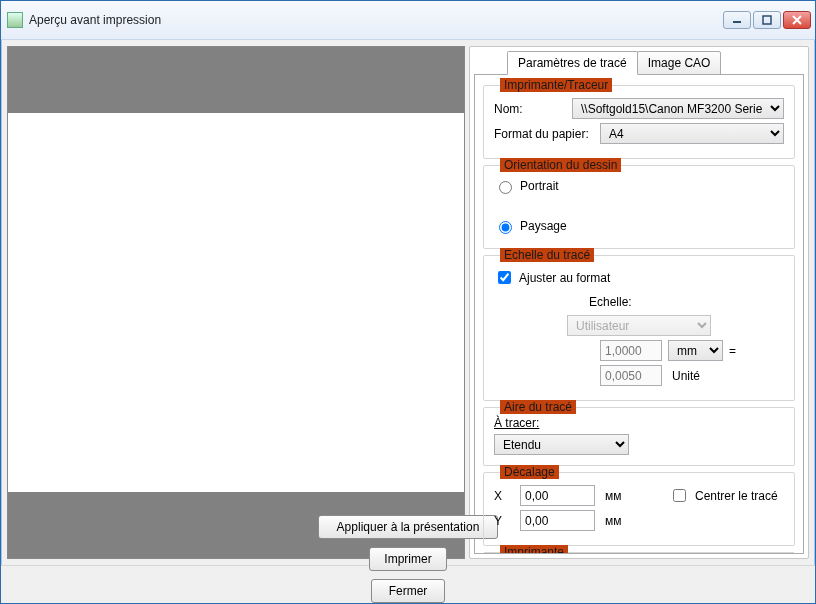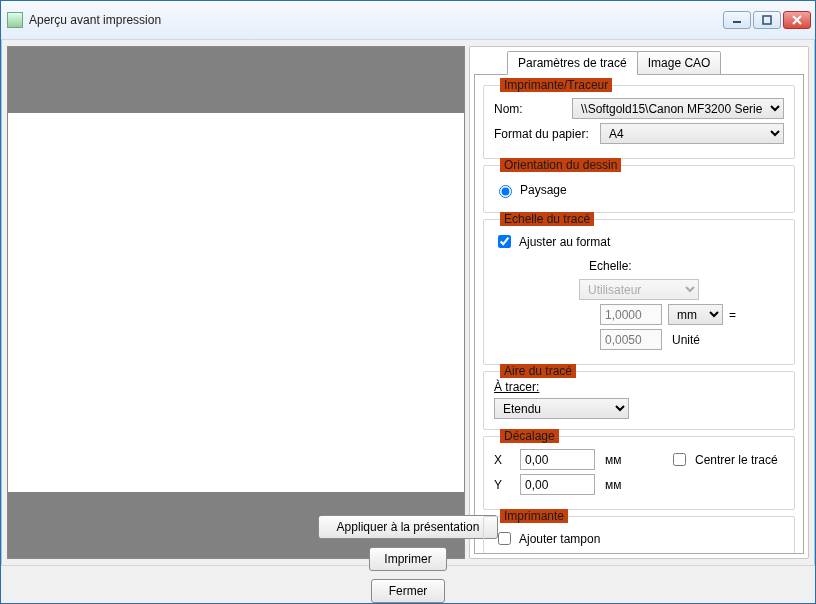--- a/index.html
+++ b/index.html
@@ -169,35 +169,39 @@
           <div class="row">
             <span class="lbl">Format du papier:</span>
             <select class="wide">
               <option>A4</option>
             </select>
           </div>
         </div>
 
         <div class="group">
           <span class="legend">Orientation du dessin</span>
-          <div class="radio-row" style="margin-top:8px;">
+          <div class="radio-row">
+            <input type="radio" name="orient" style="">
+            <span>Portrait</span>
+          </div>
+          <div class="radio-row" style="margin-top:24px;">
             <input type="radio" name="orient" checked="" style="">
             <span>Paysage</span>
           </div>
         </div>
 
         <div class="group">
           <span class="legend">Echelle du tracé</span>
           <div class="check-row">
             <input type="checkbox" checked="" style="">
             <span>Ajuster au format</span>
           </div>
           <div class="row" style="margin-top:8px;flex-direction:column;">
             <span class="lbl">Echelle:</span>
-            <select class="dis" style="width:120px;" disabled="">
+            <select class="dis" style="width:144px;" disabled="">
               <option>Utilisateur</option>
             </select>
           </div>
           <div class="row">
             <span class="lbl"></span>
             <input type="text" class="num dis" disabled="" value="1,0000" style="">
             <select class="mm-select">
               <option>mm</option>
             </select>
             <span>=</span>

